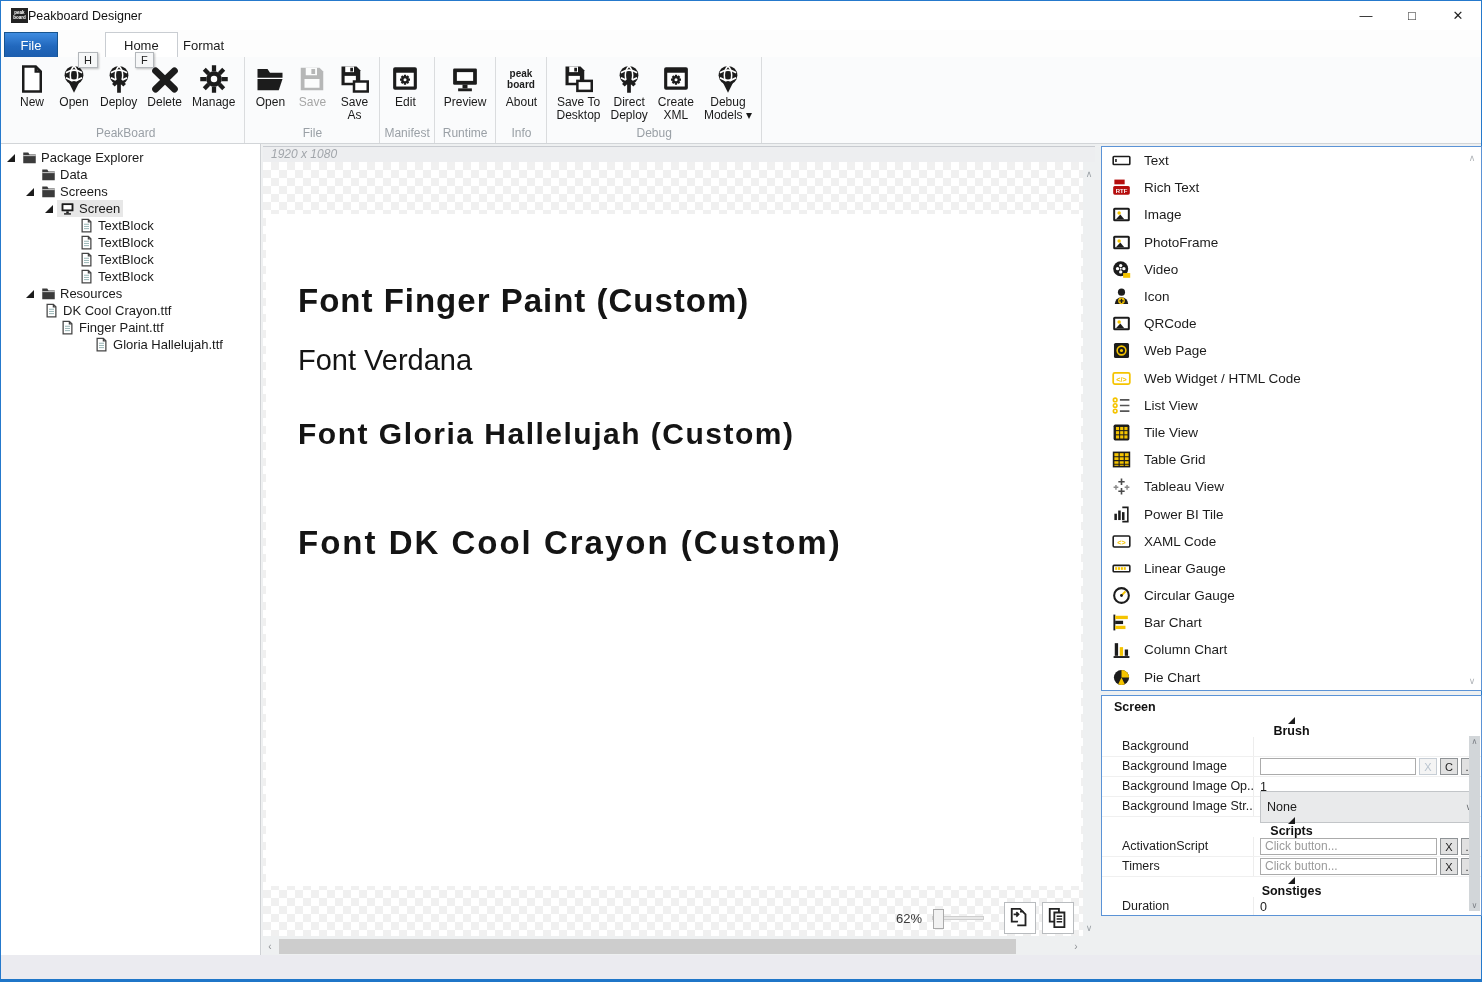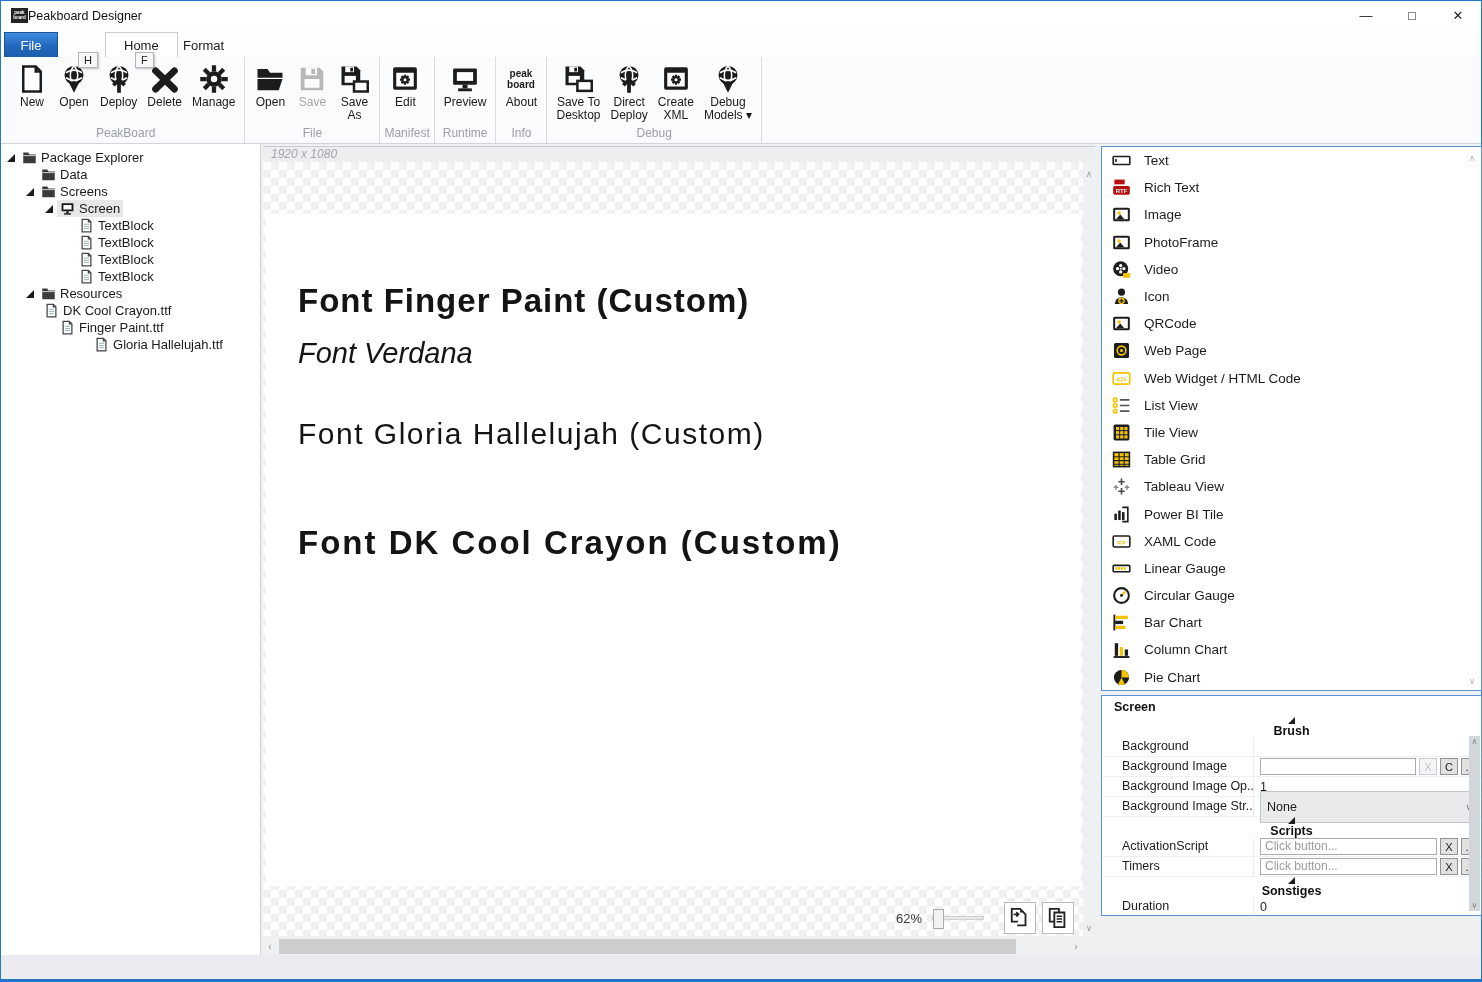--- a/index.html
+++ b/index.html
@@ -57,22 +57,22 @@
   .canvas-pane { position:absolute; left:261px; top:0; width:834px; bottom:0; background:#eef0f1; }
   .size-bar { position:absolute; left:1px; top:2px; right:1px; height:16px; background:#edeef0;
     border-top:1px solid #c8cbd0; font-size:12px; font-style:italic; color:#a2a6ab;
     padding-left:8px; line-height:15px; }
   .canvas-scroll { position:absolute; left:1px; top:18px; right:13px; height:774px;
     background:conic-gradient(#f0f0f0 25%,#ffffff 0 50%,#f0f0f0 0 75%,#ffffff 0);
     background-size:16px 16px; overflow:hidden; }
   .artboard { position:absolute; left:3px; top:52px; width:815px; height:672px; background:#fff; }
   .cv-text { position:absolute; left:32px; color:#141414; white-space:nowrap; }
   .cv-fingerpaint { top:68px;  font-size:33px; font-weight:700; letter-spacing:1px; }
-  .cv-verdana     { top:123px; font-size:29px; font-weight:400;font-style:italic; }
-  .cv-gloria      { top:203px; font-size:30px; font-weight:400; letter-spacing:1.5px; }
+  .cv-verdana     { top:130px; font-size:29px; font-weight:400; }
+  .cv-gloria      { top:203px; font-size:30px; font-weight:700; letter-spacing:1.5px; }
   .cv-crayon      { top:310px; font-size:33px; font-weight:700; letter-spacing:2px; }
   .vscroll-arrow { position:absolute; right:1px; width:12px; height:12px; color:#9aa0a5;
     font-size:9px; text-align:center; line-height:12px; }
   .zoomrow { position:absolute; right:22px; top:757px; height:34px; display:flex; align-items:center; }
   .zoom-label { font-size:13px; color:#3a3a3a; margin-right:10px; }
   .zoom-slider { width:52px; height:4px; background:#e8e8e8; border:1px solid #cfcfcf; position:relative; margin-right:14px; }
   .zoom-handle { position:absolute; left:0px; top:-8px; width:11px; height:20px; background:#f2f2f2;
     border:1px solid #ababab; }
   .cv-btn { width:32px; height:32px; background:#fff; border:1px solid #b9bcbf; margin-left:6px;
     display:flex; align-items:center; justify-content:center; }

